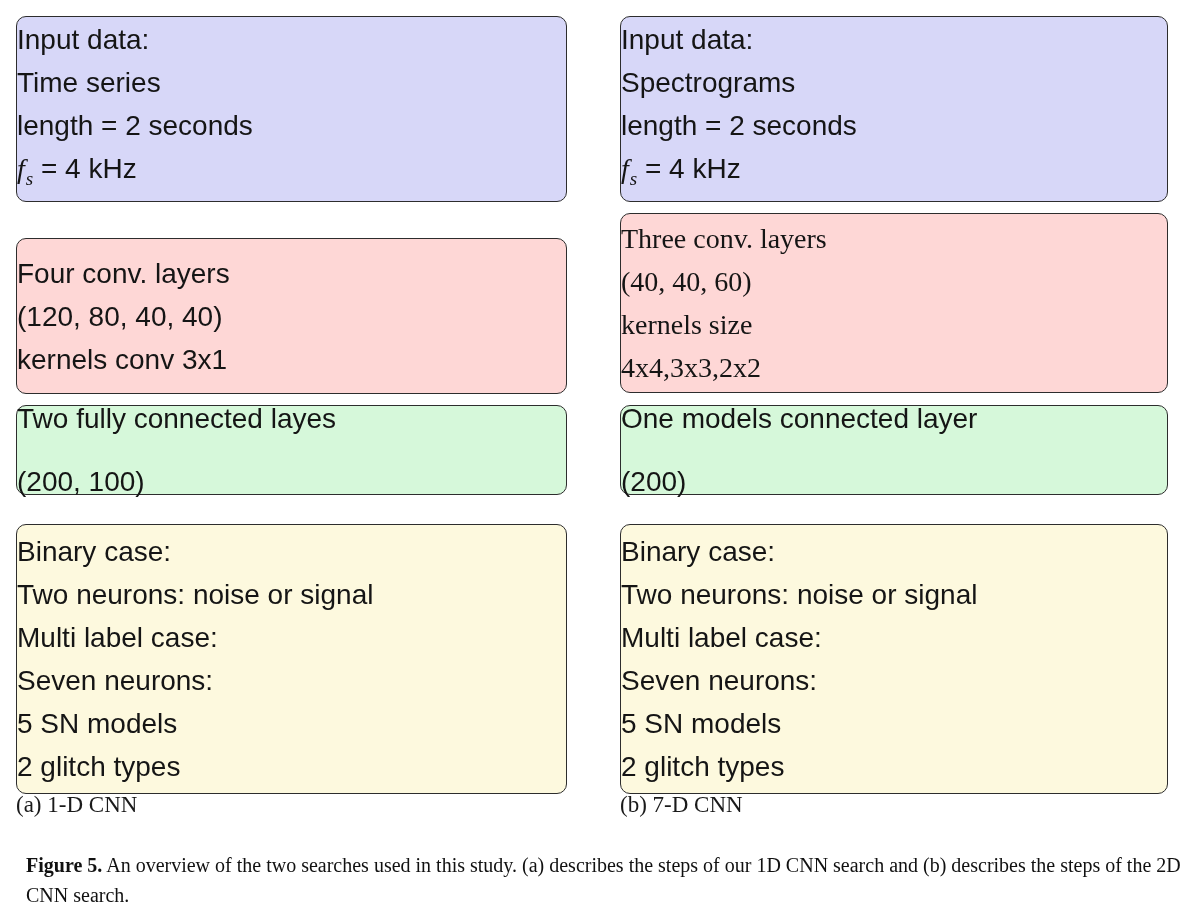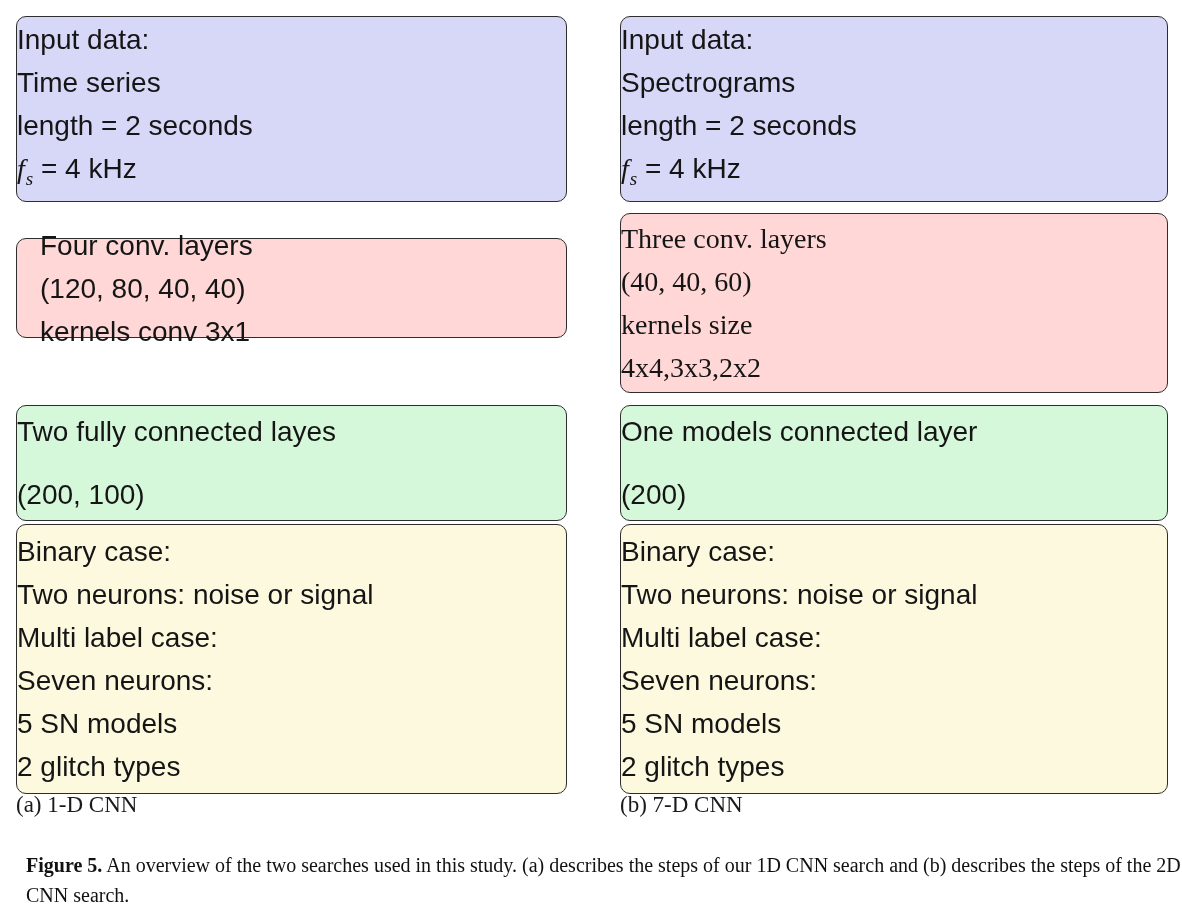--- a/index.html
+++ b/index.html
@@ -23,23 +23,23 @@
     align-items: flex-start;
     text-align: center;
     font-size: 28px;
   }
   .box .line { line-height: 43px; white-space: nowrap; }
   
   .pa { left: 16px;  width: 551px; }
   .pb { left: 620px; width: 548px; }
   
   .row-input  { top: 16px;  height: 186px; }
-  .row-conv-a { top: 238px; height: 100px; padding-left: 23px; }
+  .row-conv-a { top: 238px; height: 156px; }
   .row-conv-b { top: 213px; height: 180px; font-family: Liberation Serif, serif; }
-  .row-fc     { top: 405px; height: 116px; gap: 20px;  }
+  .row-fc     { top: 405px; height: 90px; gap: 20px;  }
   .row-out    { top: 512px; height: 270px; }
   
   .fill-input { background: #d7d7f8; }
   .fill-conv  { background: #fed7d6; }
   .fill-fc    { background: #d6f8da; }
   .fill-out   { background: #fdf9de; margin-top: 12px; }
   
   .mvar {
     font-family: "Liberation Serif", "DejaVu Serif", serif;
     font-style: italic;

